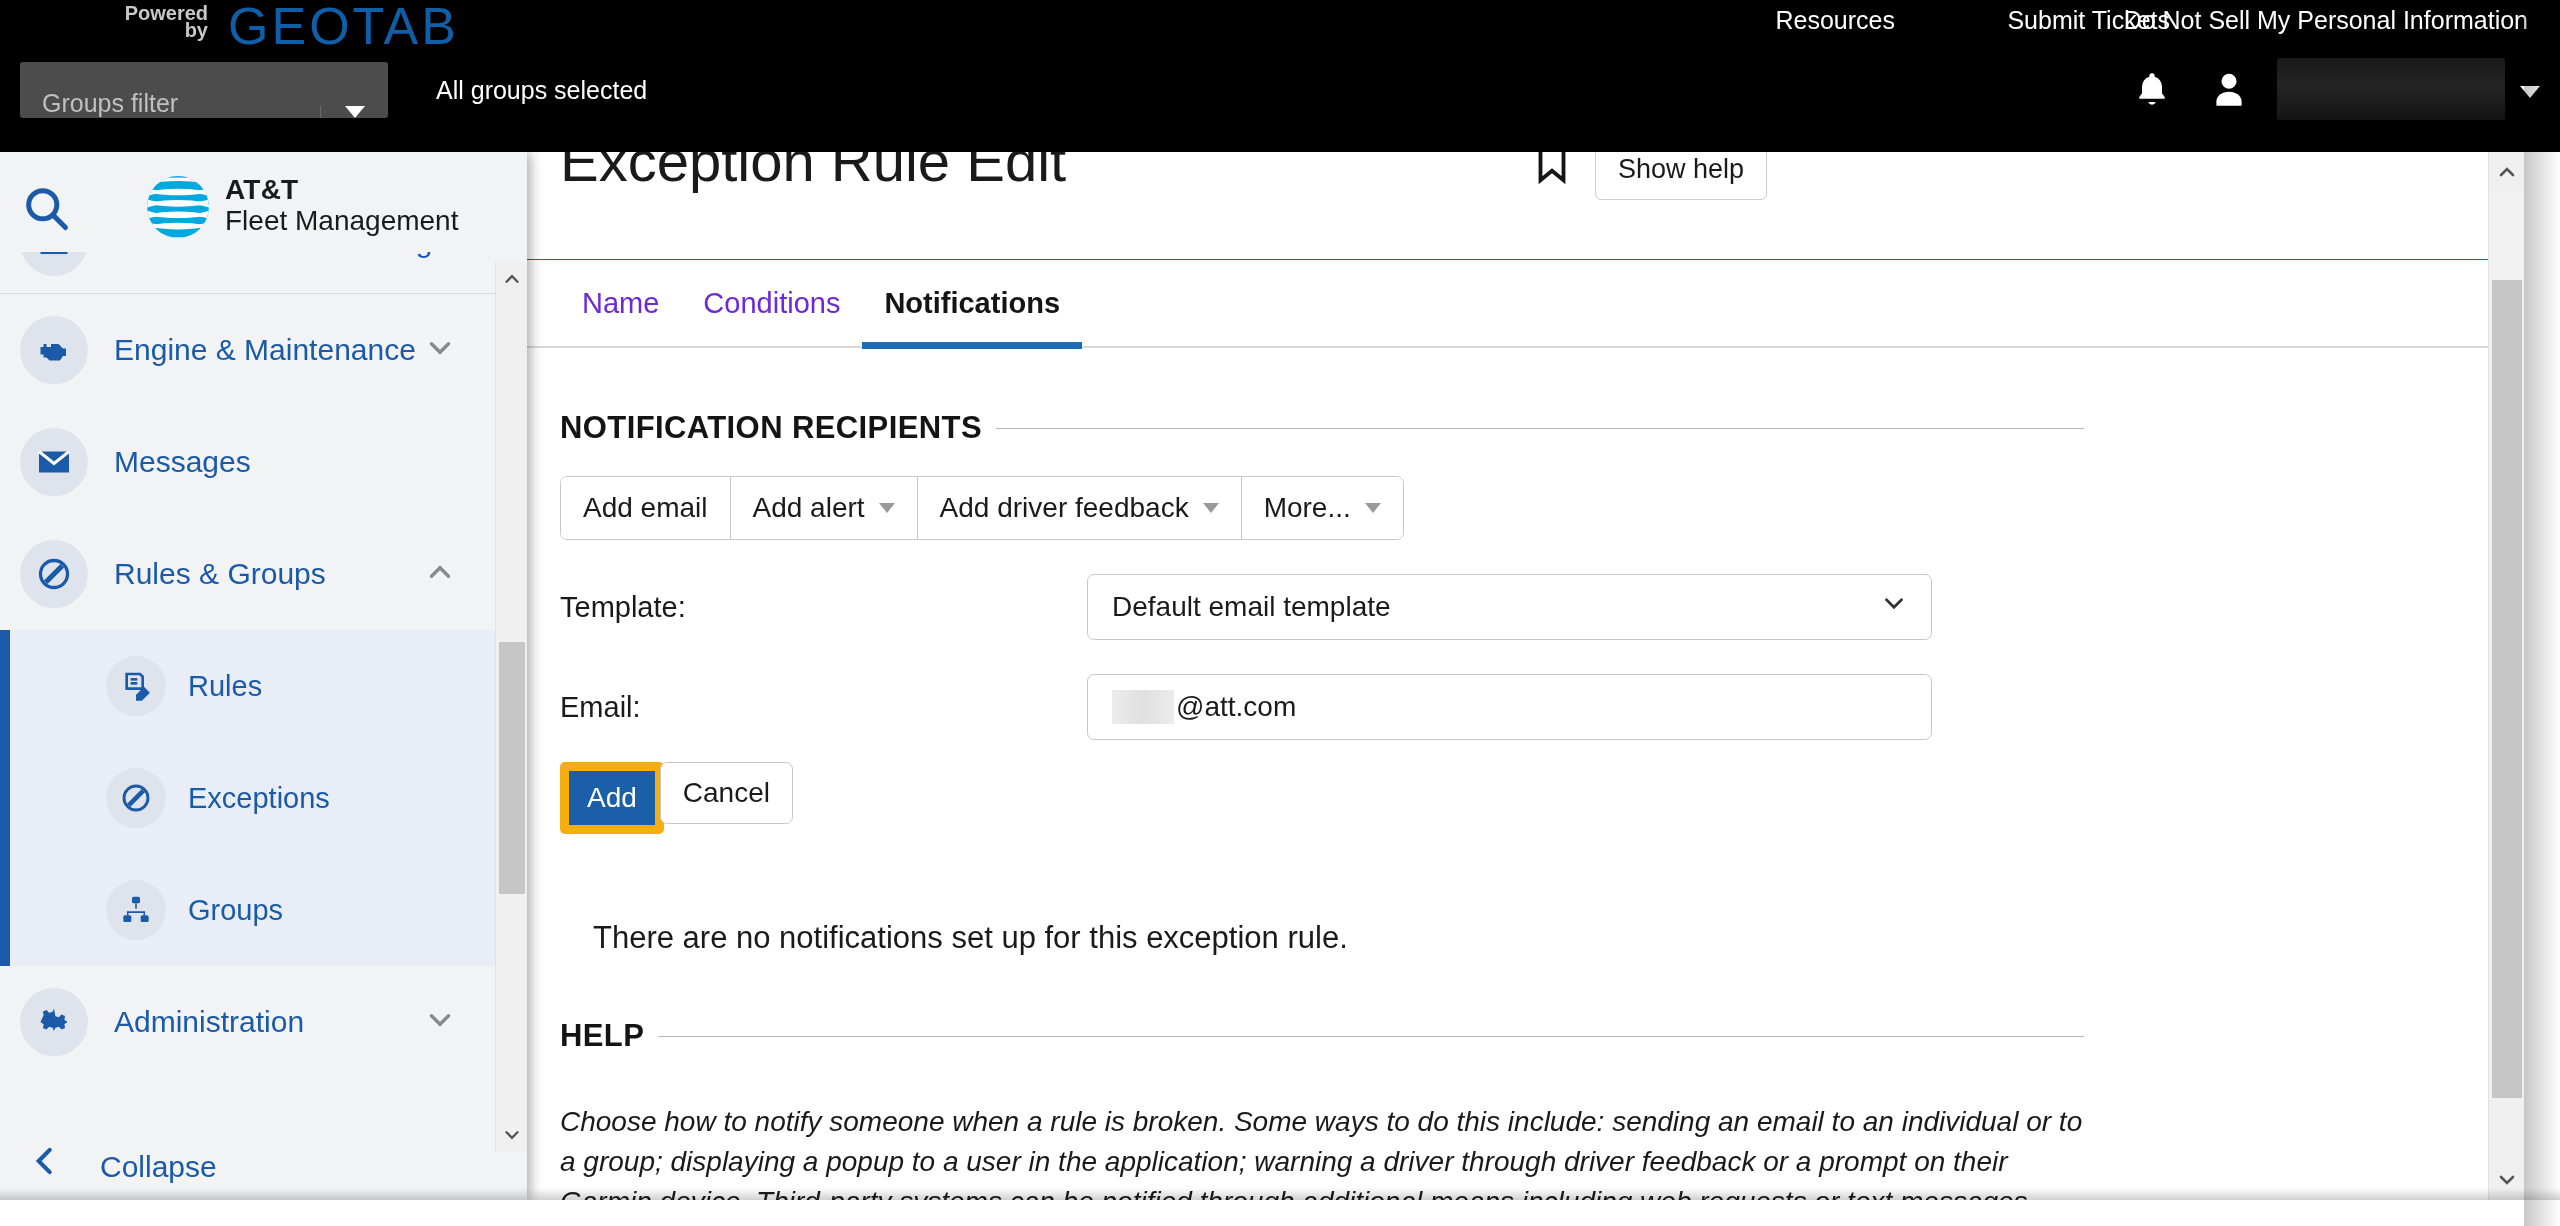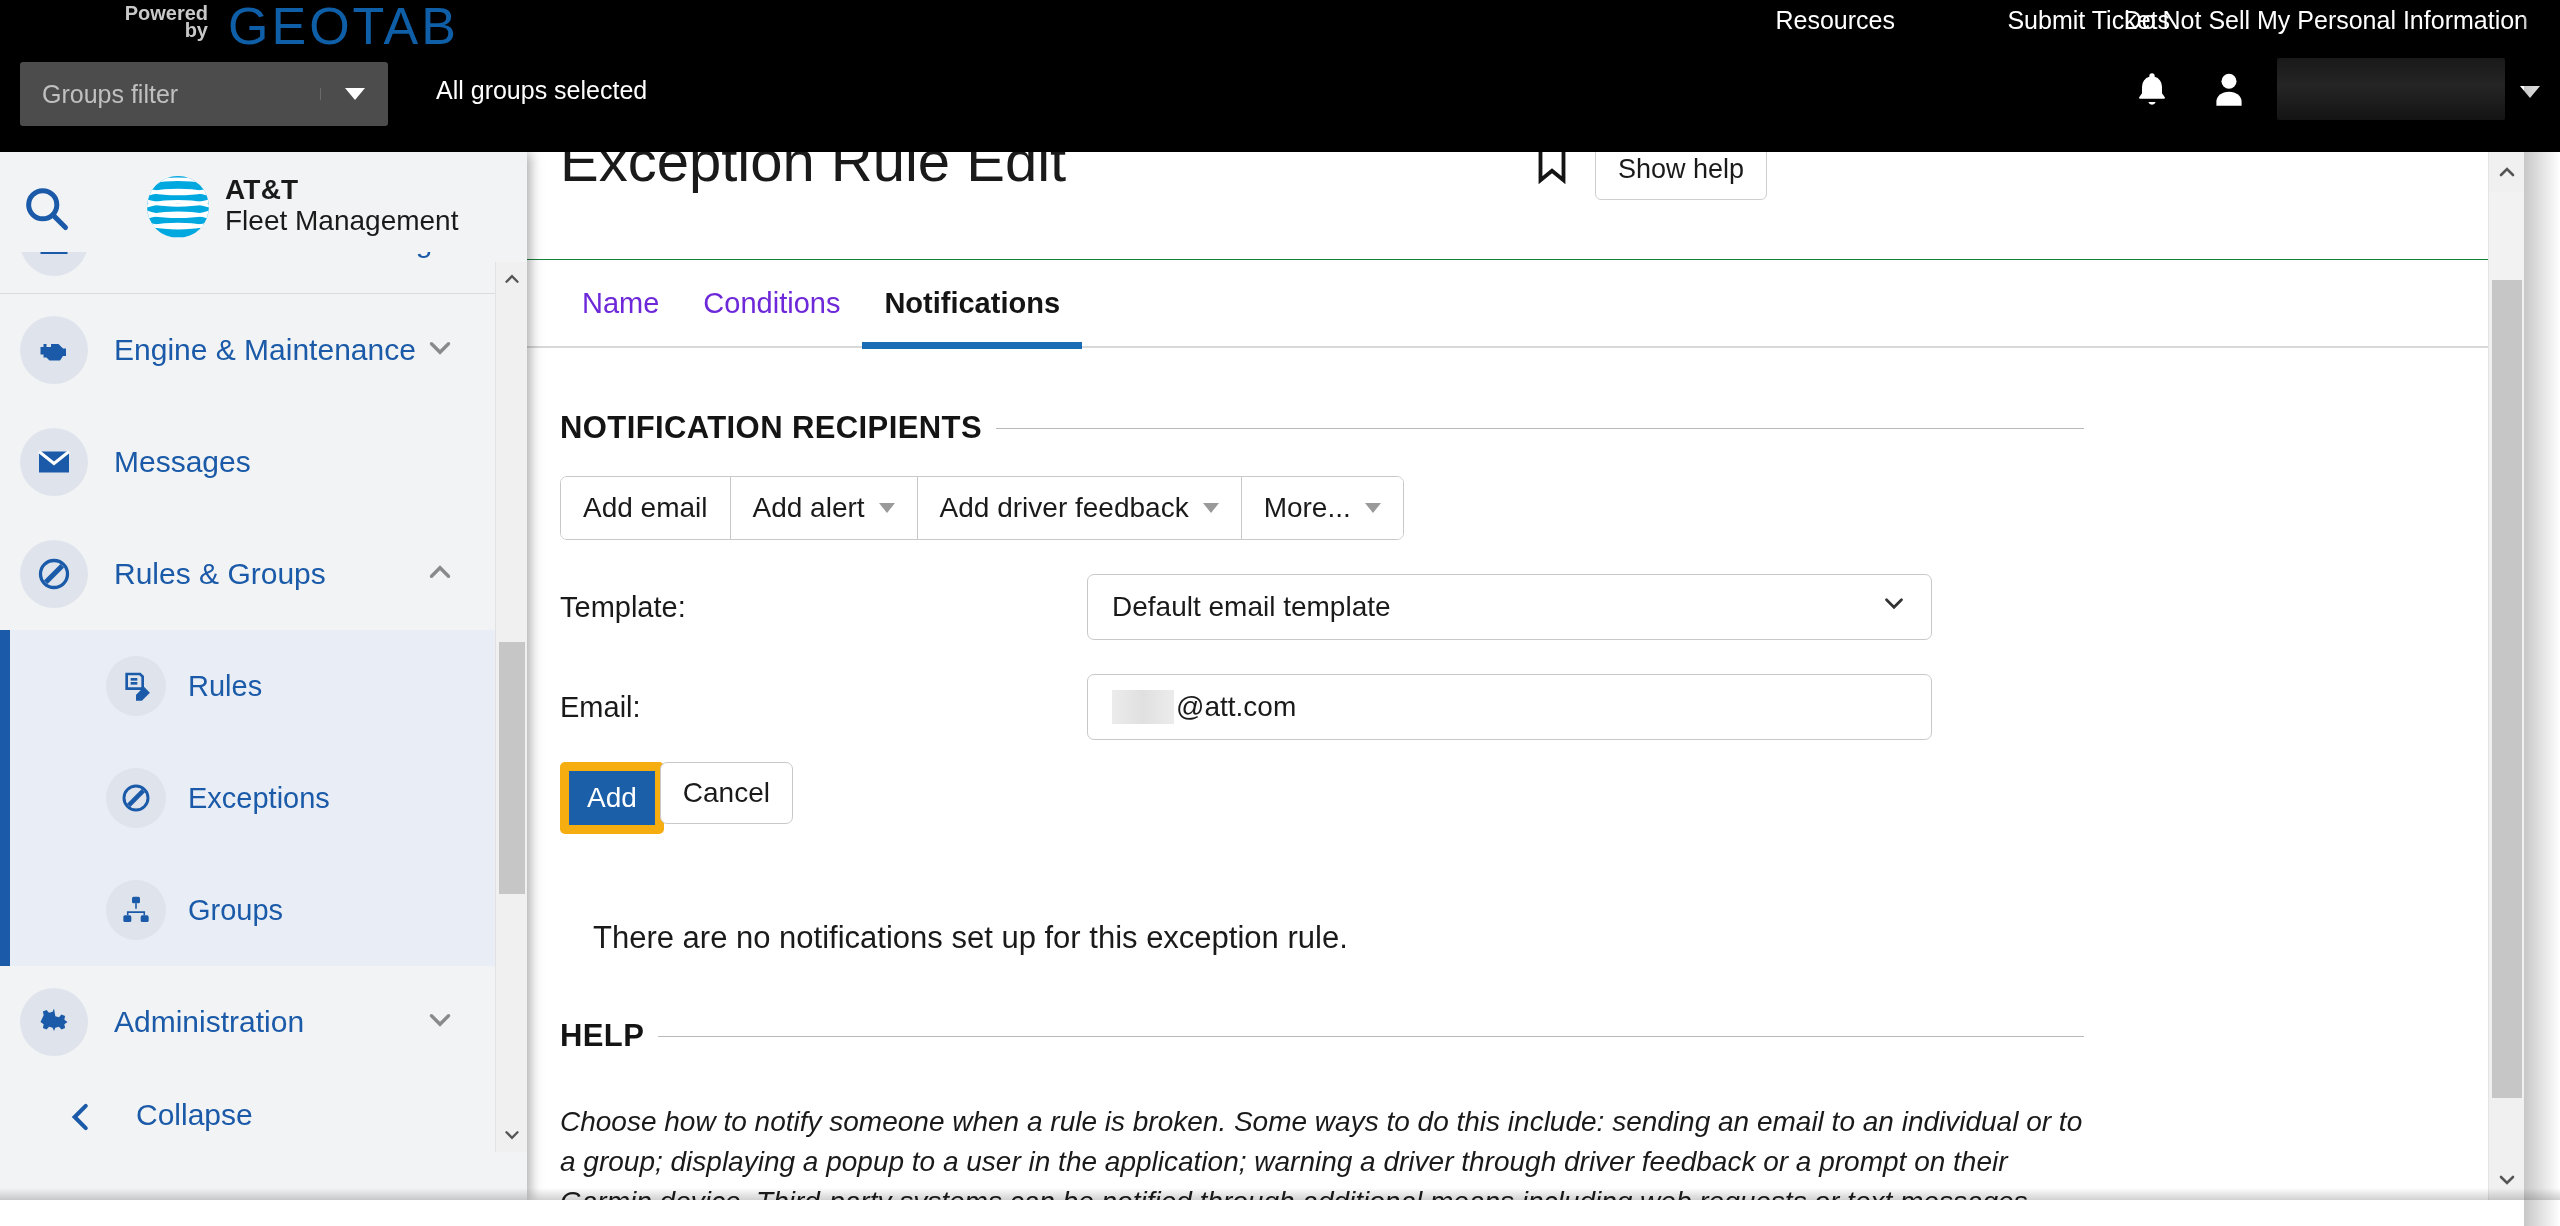--- a/index.html
+++ b/index.html
@@ -31,23 +31,23 @@
     position: absolute; top: 6px; color: #ffffff;
     font-size: 25px; white-space: nowrap; cursor: pointer;
   }
   .tl-resources { right: 665px; }
   .tl-submit    { right: 390px; }
   .tl-donotsell { right: 32px; }
 
   
   .groups-filter {
     position: absolute; left: 20px; top: 62px;
-    width: 368px; height: 64px;
+    width: 368px; height: 56px;
     background: #4c4c4c; border-radius: 3px;
-    display: flex; align-items: center;
+    display: flex; align-items: flex-end;
   }
   .groups-filter .gf-text {
     flex: 1; display: flex; align-items: center;
     padding-left: 22px; color: #c0c0c0; font-size: 25px;
   }
   .groups-filter .gf-caret {
     width: 68px; border-left: 1px solid #6a6a6a;
     display: flex; align-items: center; justify-content: center;
   }
   .caret-down {
@@ -136,23 +136,22 @@
   }
   .partial-top {
     height: 42px; overflow: hidden; position: relative;
     border-bottom: 1px solid #dcdcdc;
   }
   .partial-top .nav-item { position: absolute; top: -66px; }
 
   .sb-collapse {
     position: absolute; left: 0; bottom: 16px;
     width: 500px; height: 86px;
-    display: flex; align-items: flex-start; padding-left: 26px;
+    display: flex; align-items: flex-end; padding-left: 26px;
     cursor: pointer;
-    margin-left: 36px;
   }
   .sb-collapse .cl-label { font-size: 30px; color: #1a5aa8; margin-left: 36px; }
 
   
   .sb-scrollbar {
     position: absolute; right: 0; top: 110px;
     width: 32px; height: 890px; background: #f0f0f0;
     border-left: 1px solid #e2e2e2;
   }
   .sb-sb-up, .sb-sb-down {

